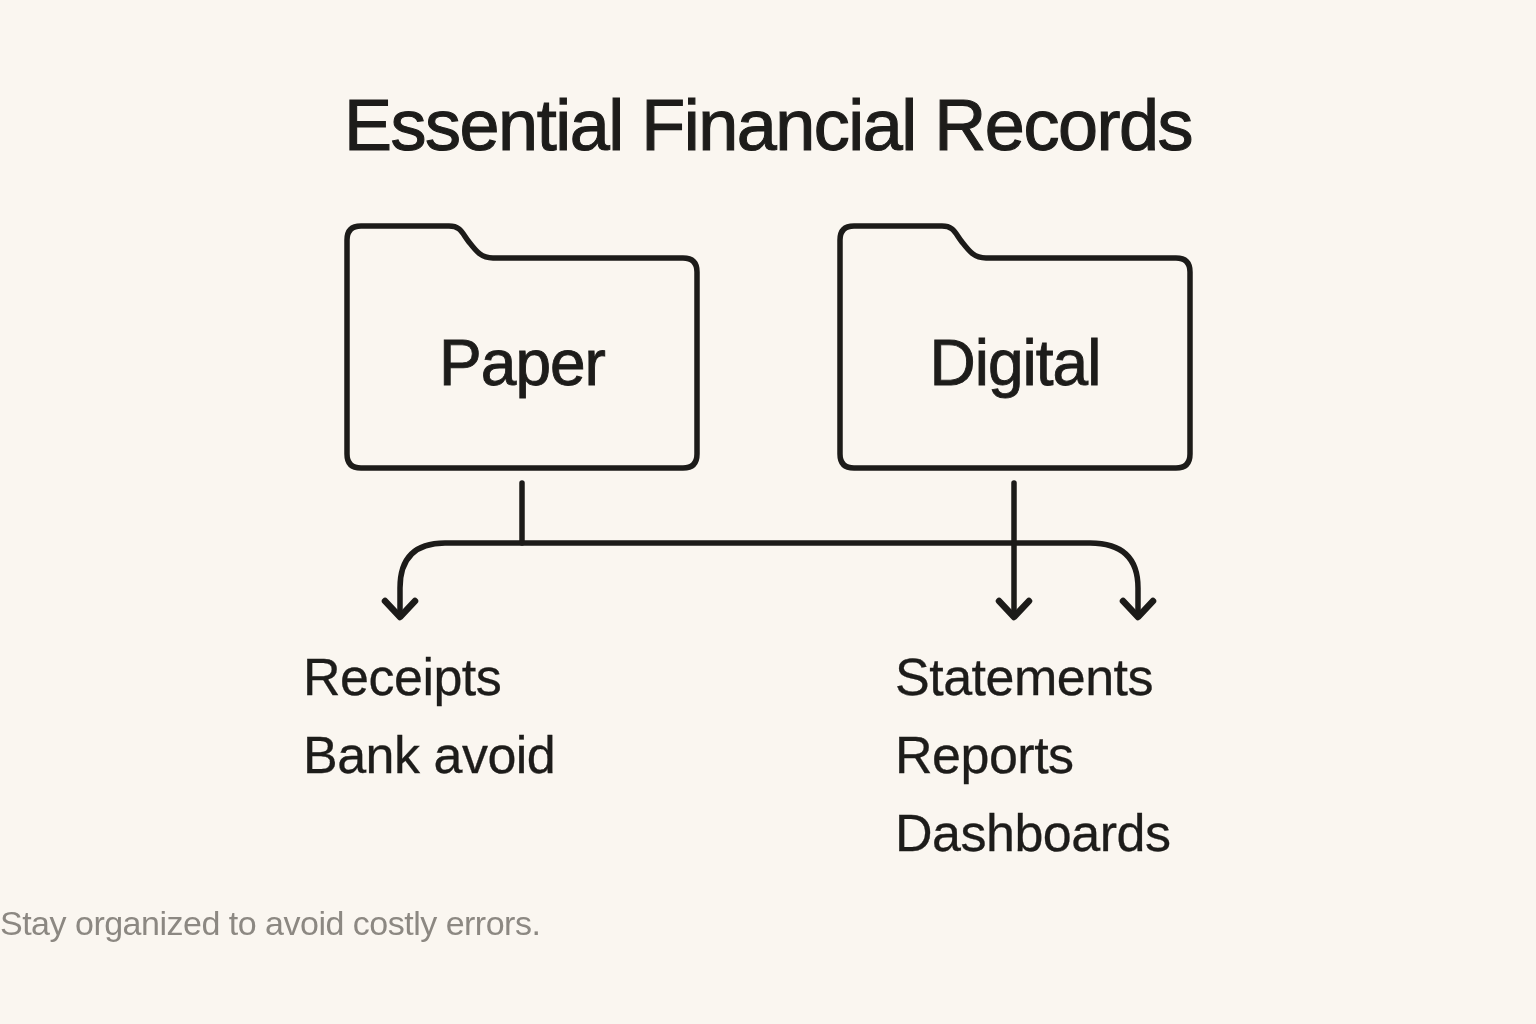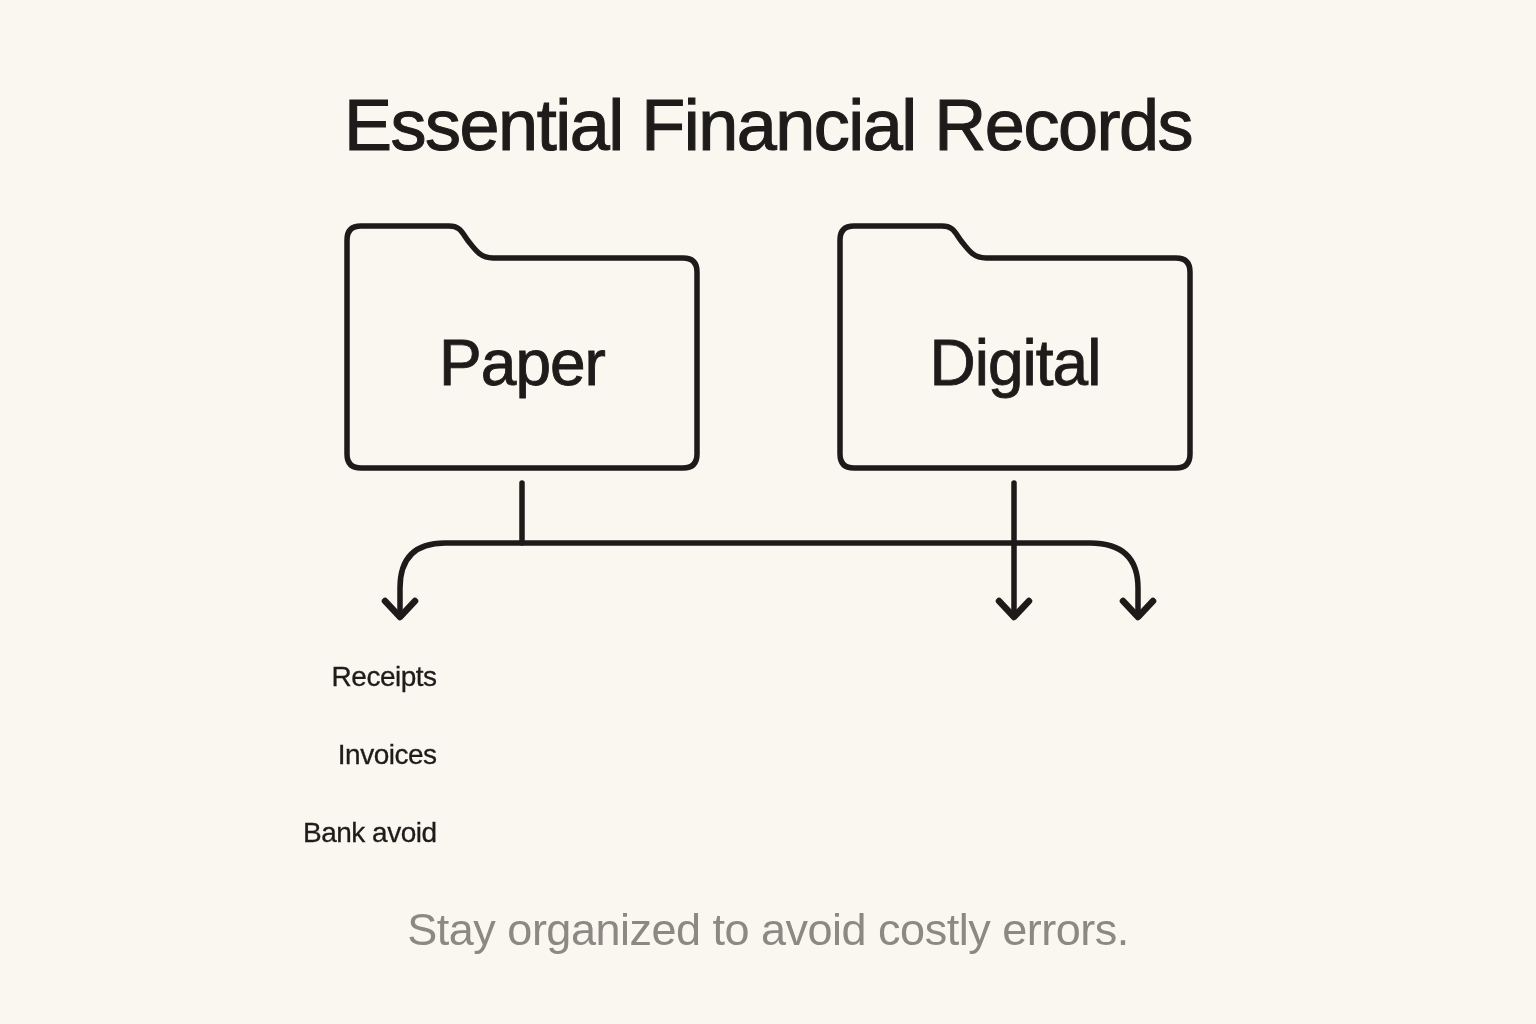--- a/index.html
+++ b/index.html
@@ -56,35 +56,34 @@
     font-size: 64px;
     letter-spacing: -1px;
     -webkit-text-stroke: 0.9px #1D1C1A;
     white-space: nowrap;
   }
   .label-paper  { left: 347px; }
   .label-digital{ left: 840px; }
   .list {
     position: absolute;
     top: 638px;
-    font-size: 28px;
+    font-size: 52px;
     line-height: 78px;
     letter-spacing: -0.5px;
-    text-align: right;
     -webkit-text-stroke: 0.3px #1D1C1A;
   }
   .list-left  { left: 303px; }
   .list-right { left: 895px; }
   .subtitle {
     position: absolute;
     top: 904px;
     left: 0;
     width: 1536px;
-    text-align: center;
-    font-size: 45px;
+    text-align: left;
+    font-size: 34px;
     letter-spacing: -0.5px;
     color: #8C8882;
     white-space: nowrap;
   }
 </style>
 </head>
 <body>
 
 <div class="canvas">
 
@@ -118,20 +117,24 @@
     <path class="chevron" d="M 999 601 L 1014 617 L 1029 601"></path>
     <path class="chevron" d="M 1123 601 L 1138 617 L 1153 601"></path>
   </svg>
 
   <div class="folder-label label-paper">Paper</div>
 
   <div class="folder-label label-digital">Digital</div>
 
   <div class="list list-left">
     <div class="list-item">Receipts</div>
-    <div class="list-item">Invoices</div>
     <div class="list-item">Bank avoid</div>
   </div>
 
+  <div class="list list-right">
+    <div class="list-item">Statements</div>
+    <div class="list-item">Reports</div>
+    <div class="list-item">Dashboards</div>
+  </div>
 
   <div class="subtitle">Stay organized to avoid costly errors.</div>
 
 </div>
 
 </body></html>

